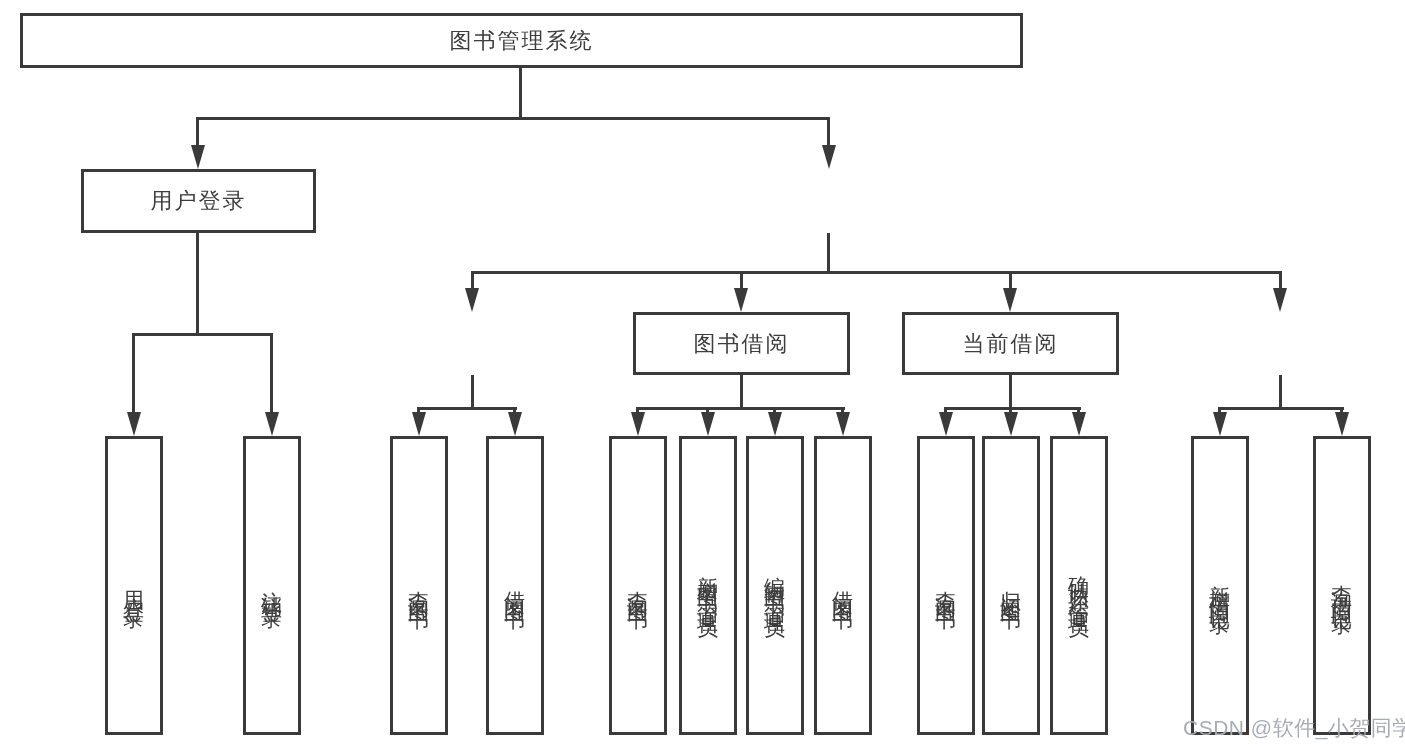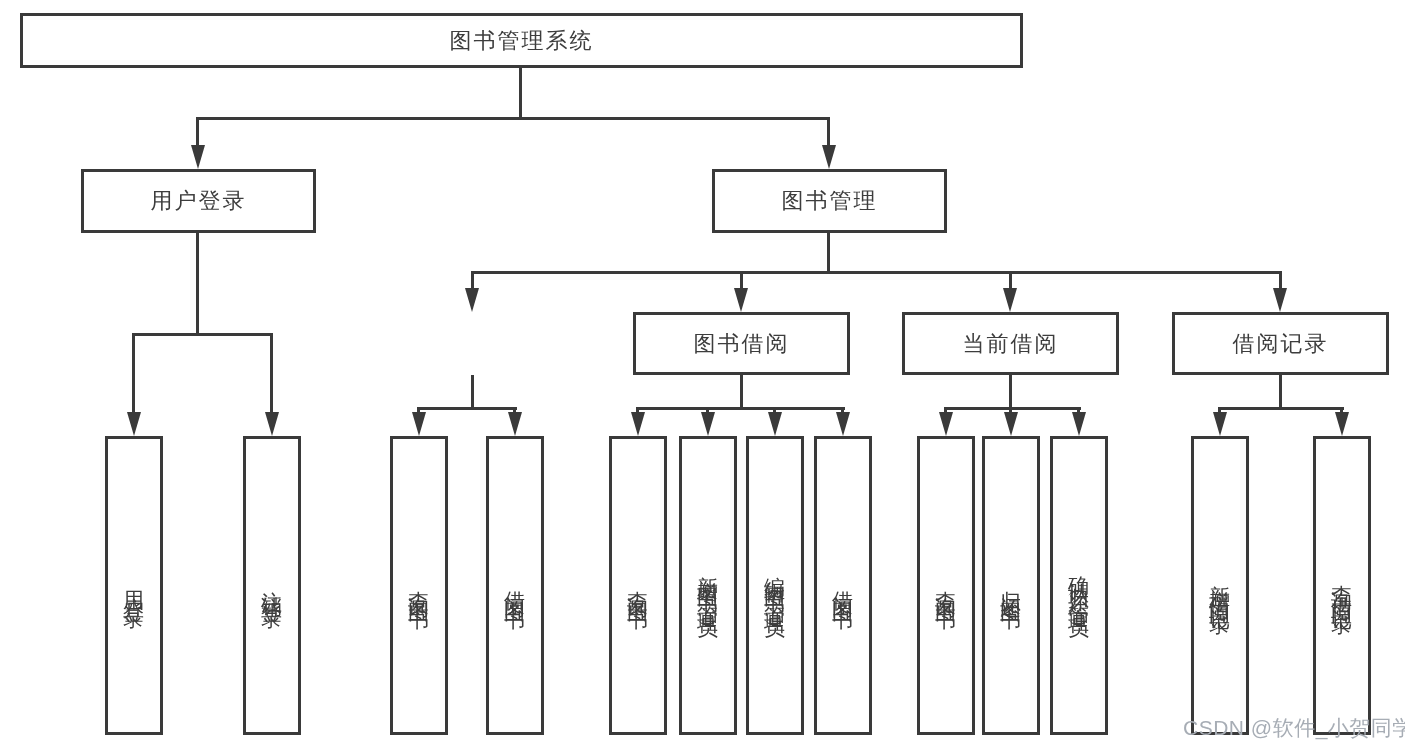--- a/index.html
+++ b/index.html
@@ -67,32 +67,26 @@
 
 <div class="canvas">
 
   <div class="box h" style="left:20px;top:13px;width:1003px;height:55px">
     <span>图书管理系统</span>
   </div>
 
   <div class="box h" style="left:81px;top:169px;width:235px;height:64px">
     <span>用户登录</span>
   </div>
-  <div class="box h" style="left:712px;top:169px;width:235px;height:64px">
-    <span>图书管理</span>
-  </div>
 
   <div class="box h" style="left:633px;top:312px;width:217px;height:63px">
     <span>图书借阅</span>
   </div>
   <div class="box h" style="left:902px;top:312px;width:217px;height:63px">
     <span>当前借阅</span>
-  </div>
-  <div class="box h" style="left:1172px;top:312px;width:217px;height:63px">
-    <span>借阅记录</span>
   </div>
 
   <div class="box v" style="left:105px;top:436px;width:58px;height:299px">
     <span>用户登录</span>
   </div>
   <div class="box v" style="left:243px;top:436px;width:58px;height:299px">
     <span>注销登录</span>
   </div>
 
   <div class="box v" style="left:390px;top:436px;width:58px;height:299px">

